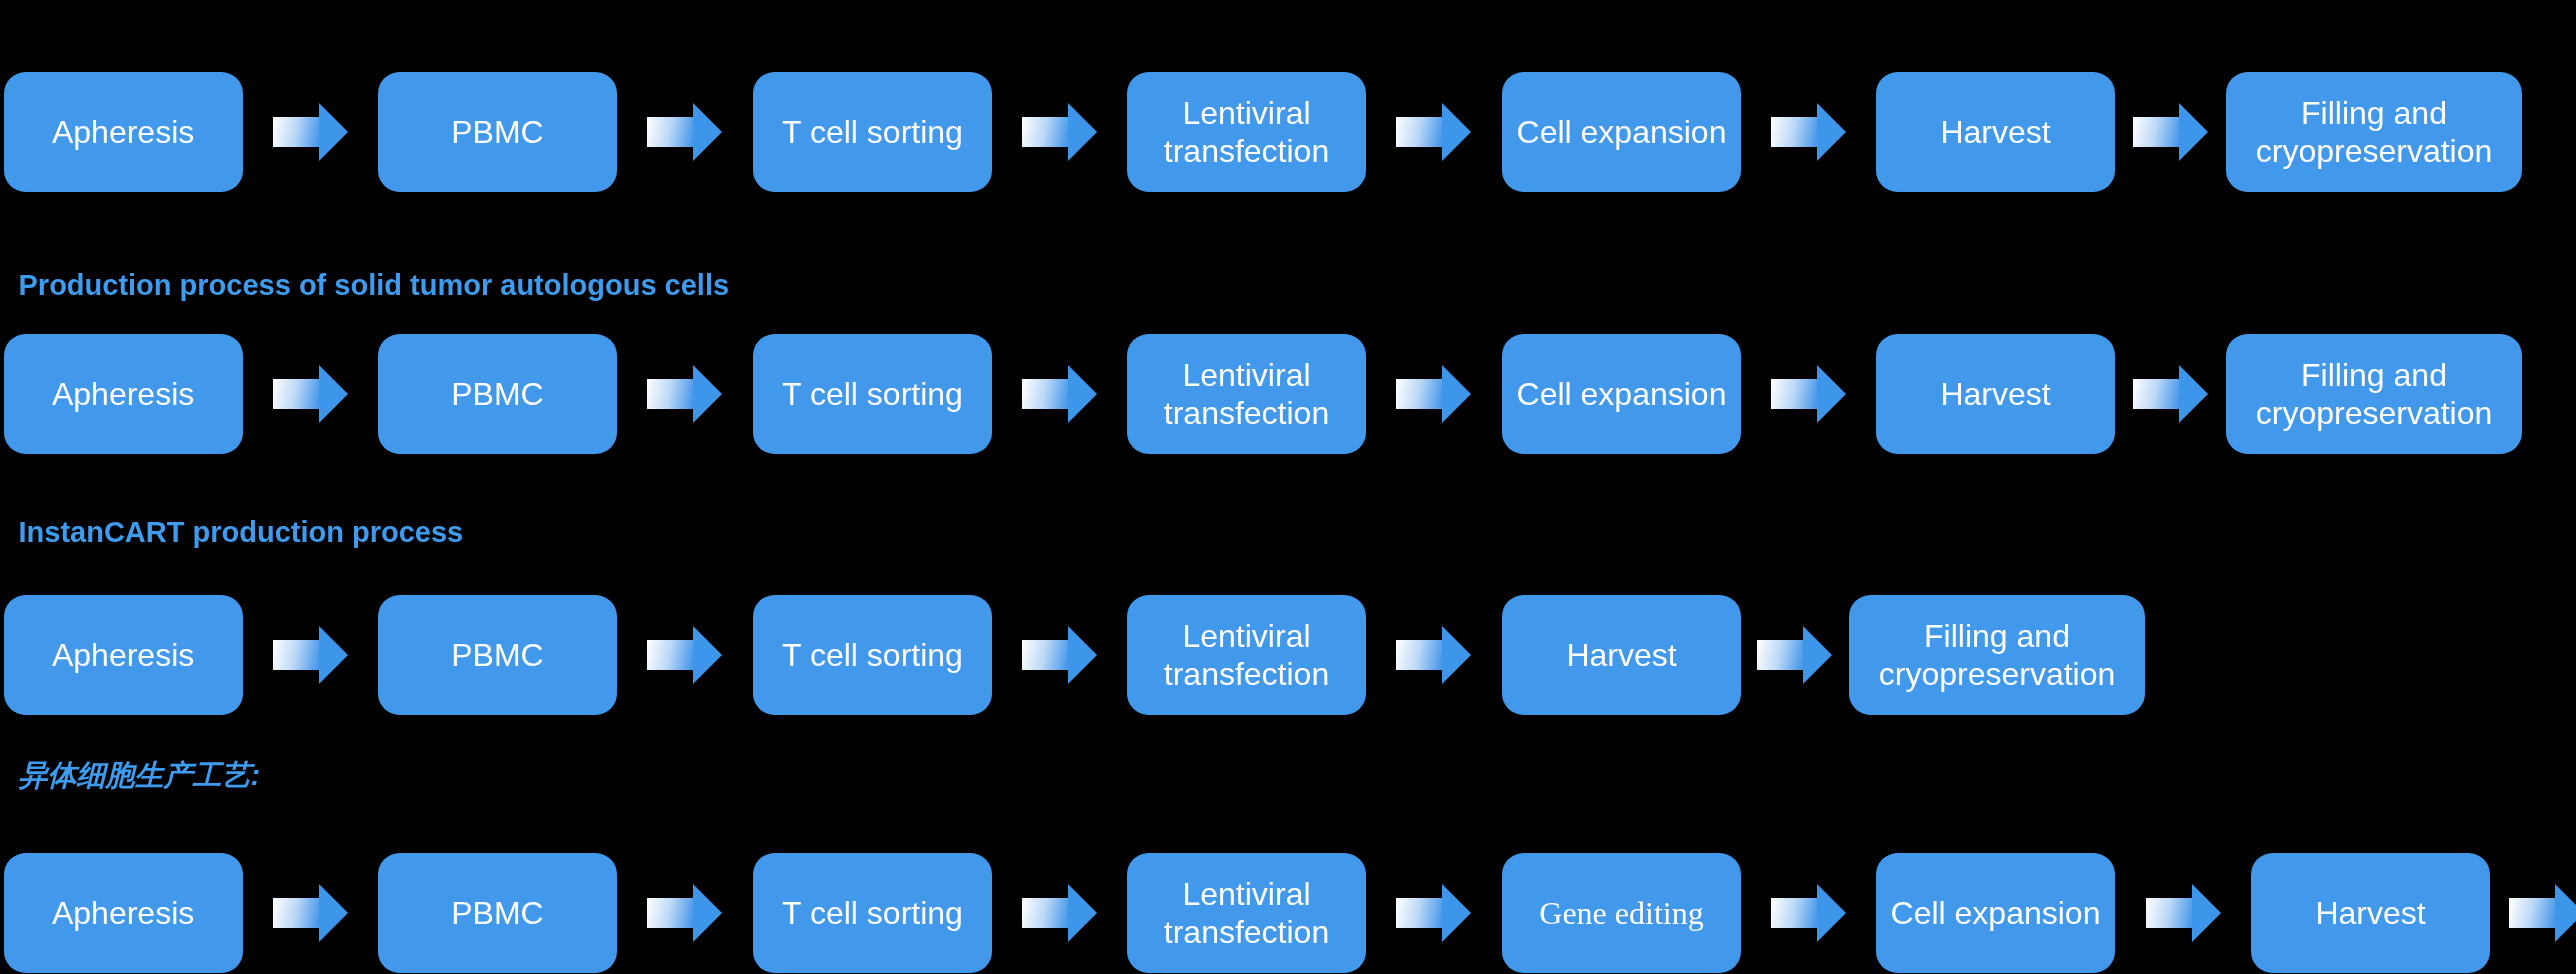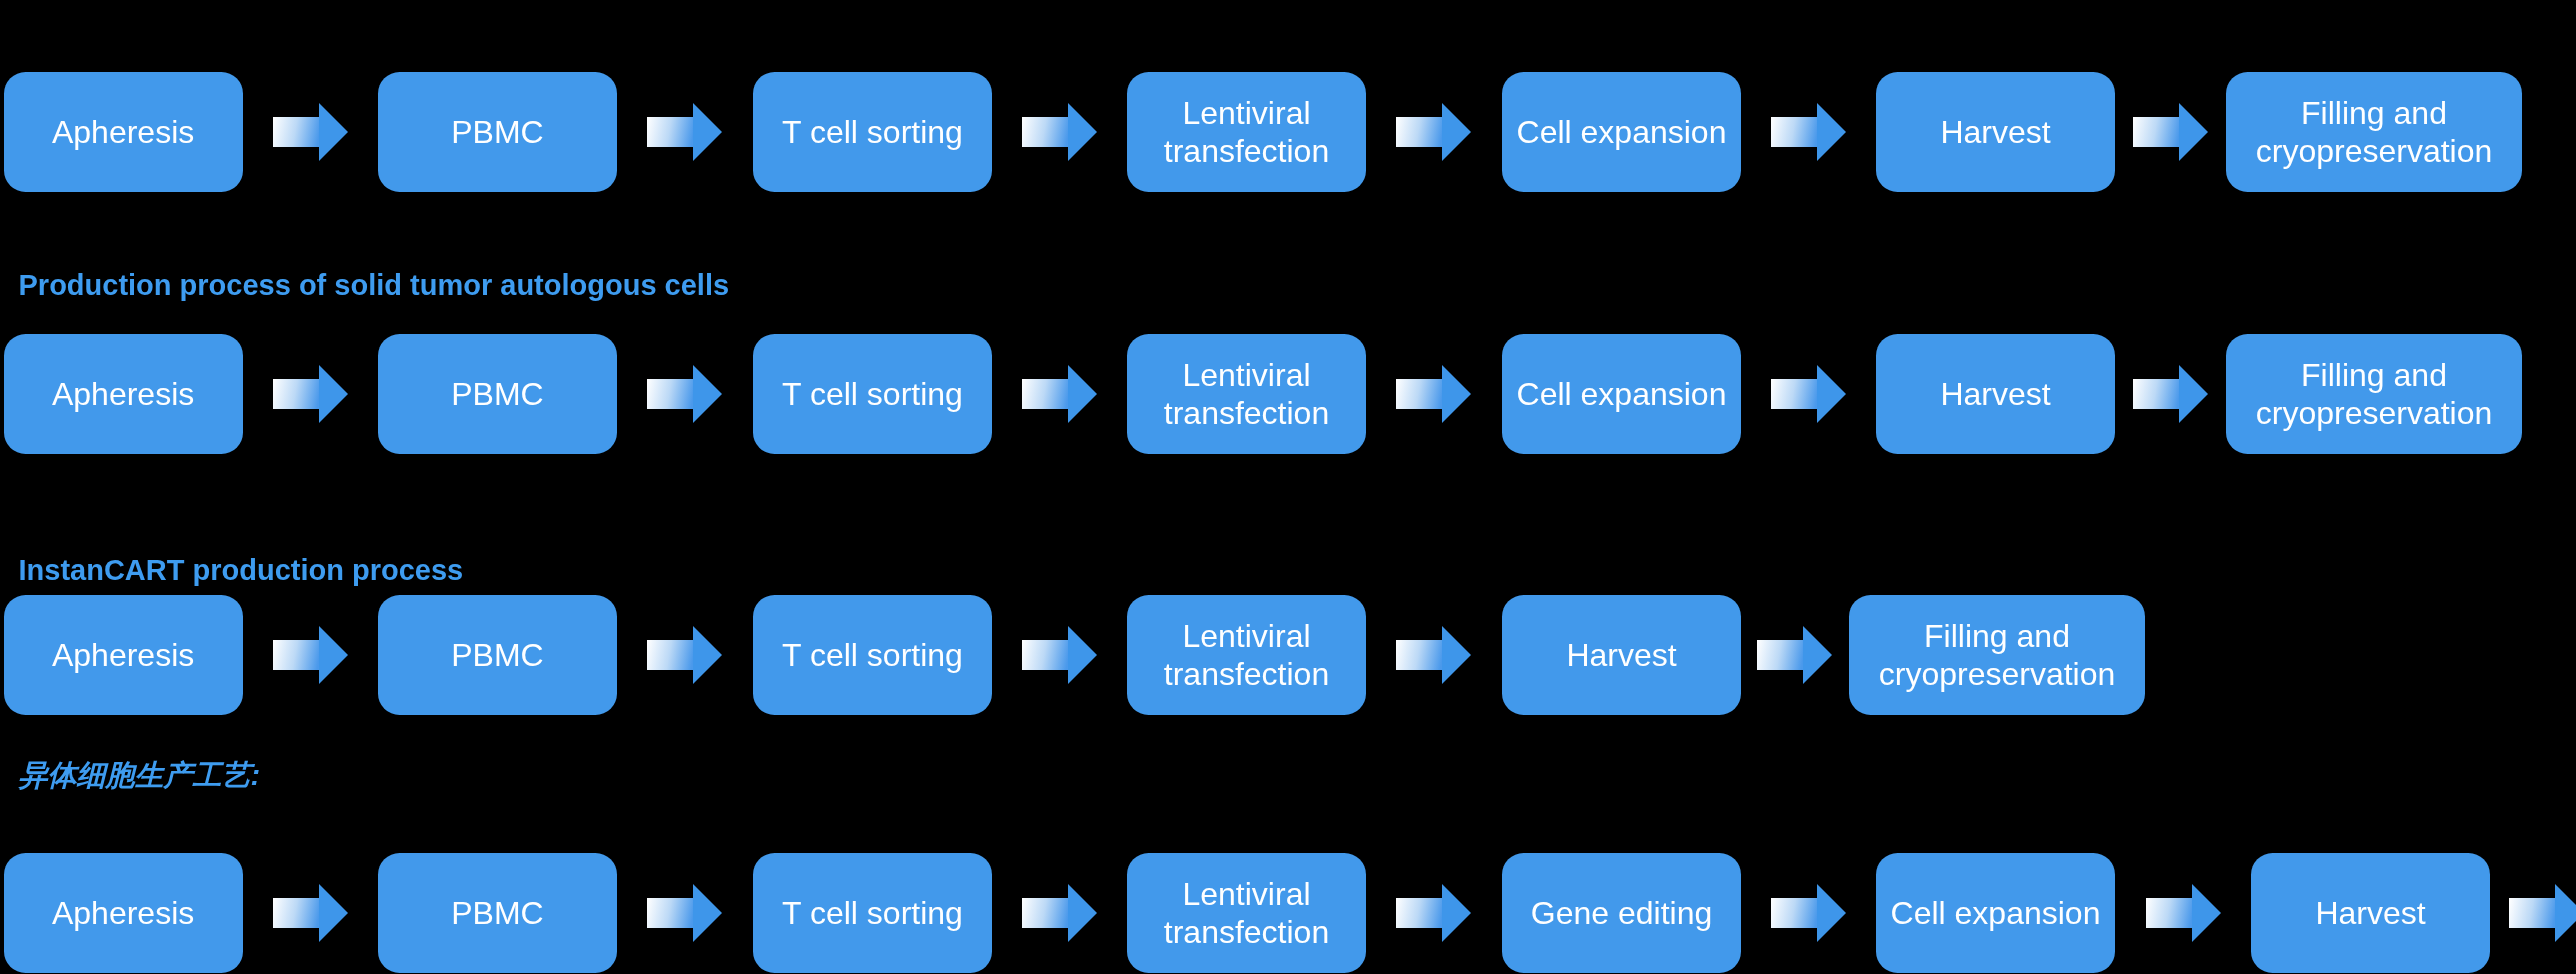--- a/index.html
+++ b/index.html
@@ -117,21 +117,21 @@
       <div class="arrow-head"></div>
     </div>
     <div class="flow-arrow" style="left: 1771px; top: 365px;">
       <div class="arrow-tail"></div>
       <div class="arrow-head"></div>
     </div>
     <div class="flow-arrow" style="left: 2133px; top: 365px;">
       <div class="arrow-tail"></div>
       <div class="arrow-head"></div>
     </div>
-    <div class="section-title" style="top: 555px;">InstanCART production process</div>
+    <div class="section-title" style="top: 517px;">InstanCART production process</div>
     <div class="flow-box" style="left: 3.6px; top: 595px; width: 239px;">Apheresis</div>
     <div class="flow-box" style="left: 378px; top: 595px; width: 239px;">PBMC</div>
     <div class="flow-box" style="left: 753px; top: 595px; width: 239px;">T cell sorting</div>
     <div class="flow-box" style="left: 1127px; top: 595px; width: 239px;">Lentiviral transfection</div>
     <div class="flow-box" style="left: 1502px; top: 595px; width: 239px;">Harvest</div>
     <div class="flow-box" style="left: 1849px; top: 595px; width: 296px;">Filling and cryopreservation</div>
     <div class="flow-arrow" style="left: 273px; top: 626px;">
       <div class="arrow-tail"></div>
       <div class="arrow-head"></div>
     </div>
@@ -149,21 +149,21 @@
     </div>
     <div class="flow-arrow" style="left: 1757px; top: 626px;">
       <div class="arrow-tail"></div>
       <div class="arrow-head"></div>
     </div>
     <div class="section-title" style="top: 760px; font-style: italic;">异体细胞生产工艺:</div>
     <div class="flow-box" style="left: 3.6px; top: 853px; width: 239px;">Apheresis</div>
     <div class="flow-box" style="left: 378px; top: 853px; width: 239px;">PBMC</div>
     <div class="flow-box" style="left: 753px; top: 853px; width: 239px;">T cell sorting</div>
     <div class="flow-box" style="left: 1127px; top: 853px; width: 239px;">Lentiviral transfection</div>
-    <div class="flow-box" style="left: 1502px; top: 853px; width: 239px;">Gene editing</div>
+    <div class="flow-box" style="left: 1502px; top: 853px; width: 239px; font-family: Liberation Serif, serif;">Gene editing</div>
     <div class="flow-box" style="left: 1876px; top: 853px; width: 239px;">Cell expansion</div>
     <div class="flow-box" style="left: 2251px; top: 853px; width: 239px;">Harvest</div>
     <div class="flow-arrow" style="left: 273px; top: 884px;">
       <div class="arrow-tail"></div>
       <div class="arrow-head"></div>
     </div>
     <div class="flow-arrow" style="left: 647px; top: 884px;">
       <div class="arrow-tail"></div>
       <div class="arrow-head"></div>
     </div>

